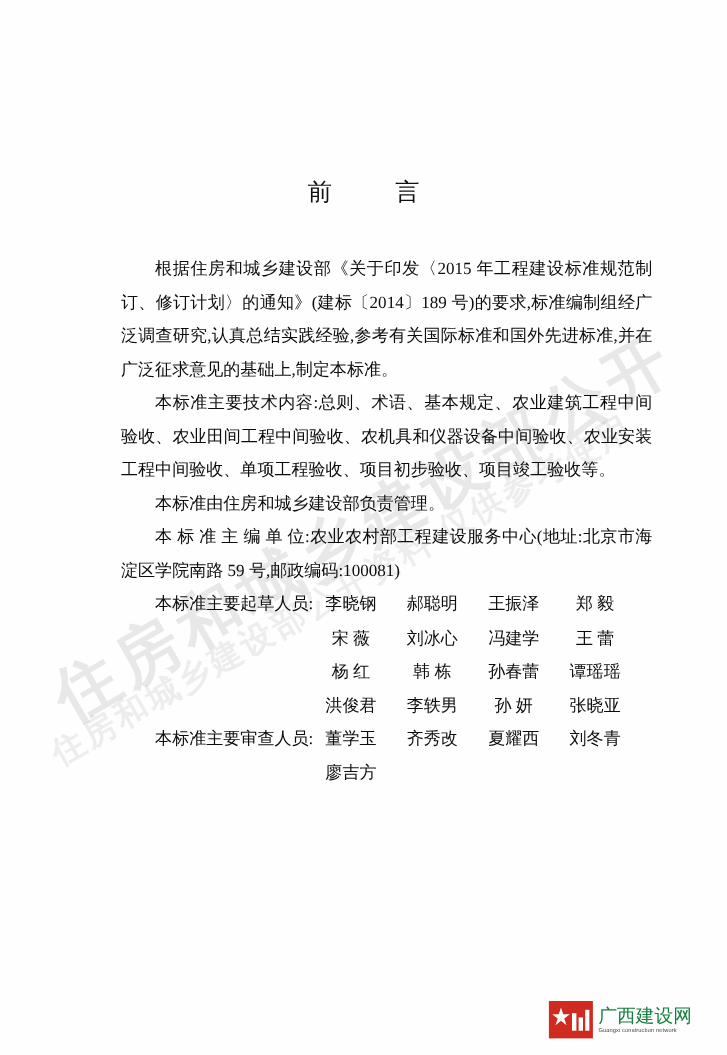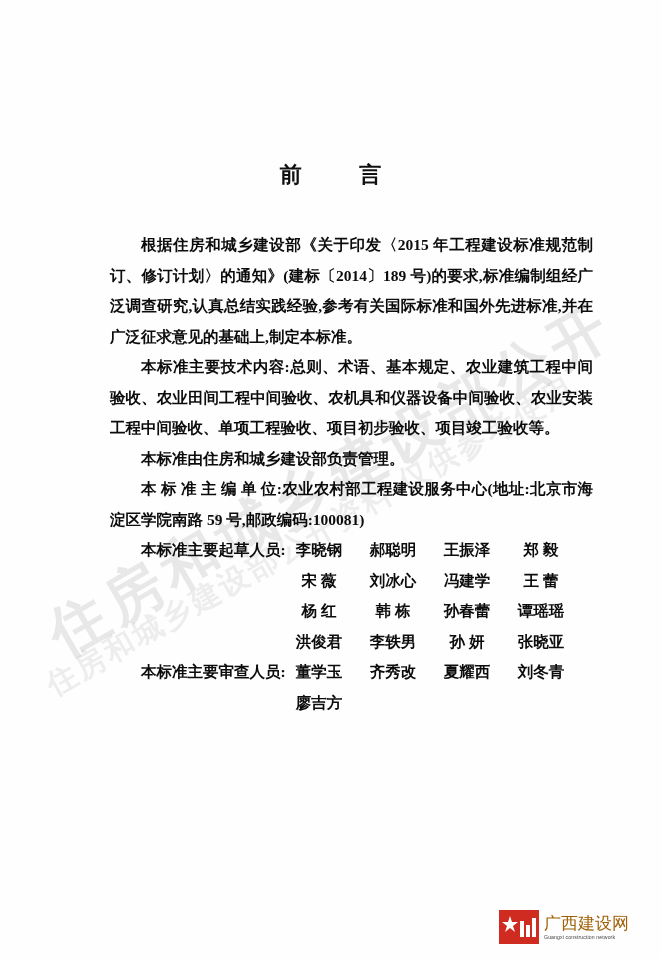--- a/index.html
+++ b/index.html
@@ -37,21 +37,20 @@
     left: 47%;
     color: rgba(120,120,120,0.13);
     letter-spacing: 3px;
   }
   .content {
     position: absolute;
     left: 68px;
     top: 0;
     width: 525px;
     height: 863px;
-    font-weight: bold;
   }
   .doc-title {
     text-align: center;
     font-size: 22px;
     letter-spacing: 26px;
     padding-top: 160px;
     padding-left: 26px;
     color: #101010;
     font-family: "Liberation Serif", "DejaVu Serif", serif;
   }
@@ -114,21 +113,21 @@
     left: 3px;
     top: 3px;
   }
   .logo-text {
     display: flex;
     flex-direction: column;
     justify-content: center;
   }
   .logo-cn {
     font-size: 17px;
-    color: #a16207;
+    color: #15803d;
     letter-spacing: 0px;
     line-height: 19px;
     font-family: "Liberation Serif", "DejaVu Serif", serif;
   }
   .logo-en {
     font-size: 5.2px;
     color: #444;
     line-height: 8px;
     letter-spacing: 0.1px;
     font-family: "Liberation Sans", sans-serif;

